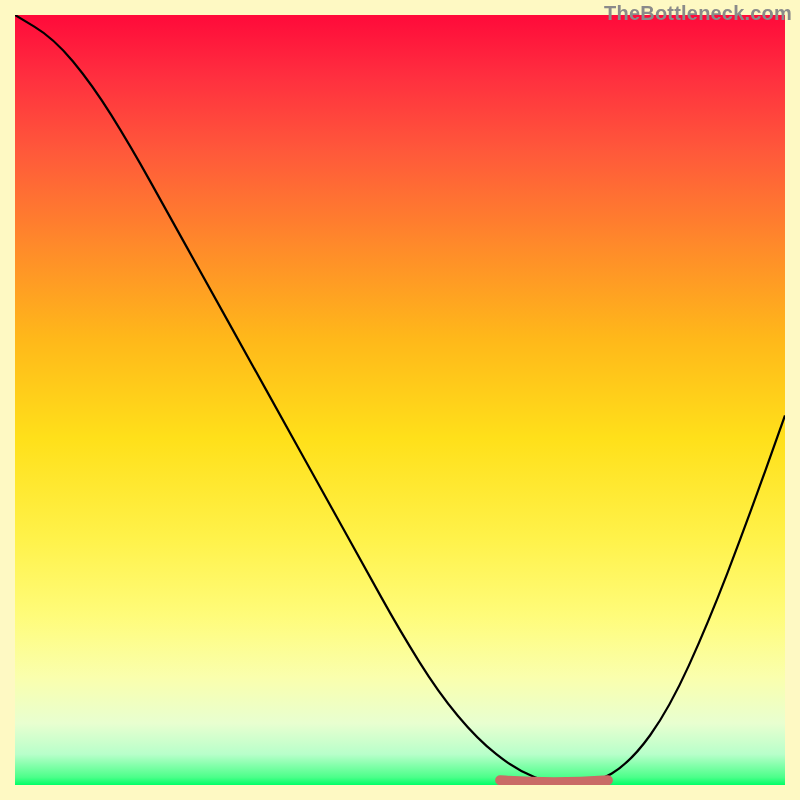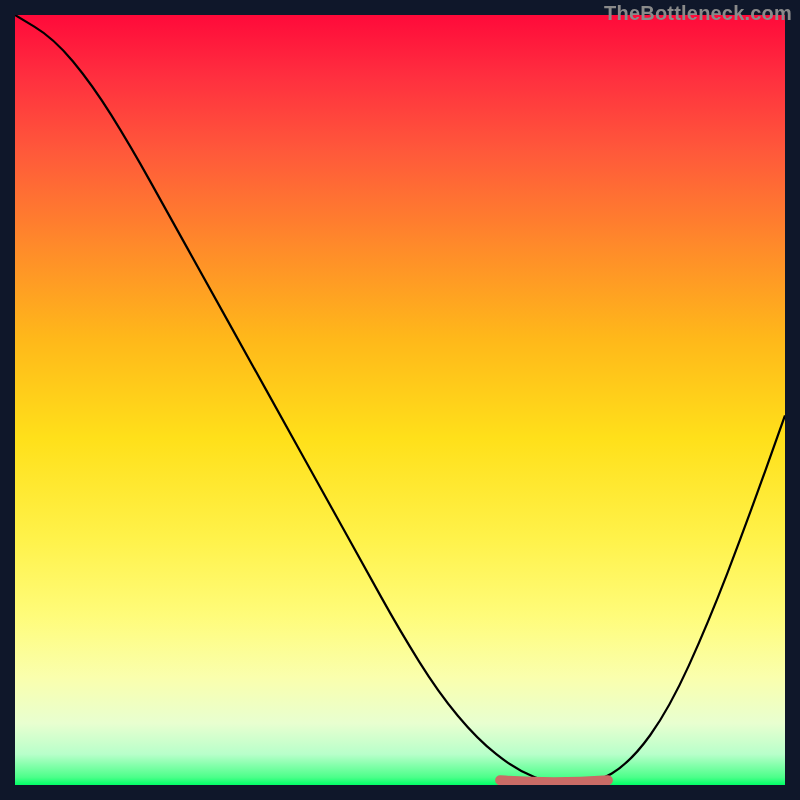--- a/index.html
+++ b/index.html
@@ -1,21 +1,21 @@
 <!DOCTYPE html>
 <html><head>
 <meta charset="utf-8">
 <style>
   * { margin: 0; padding: 0; box-sizing: border-box; }
   html, body { width: 800px; height: 800px; overflow: hidden; background: #000; }
   .frame {
     position: relative;
     width: 800px;
     height: 800px;
-    background: #0f172a;
+    background: #fef9c3;
   }
   .plot {
     position: absolute;
     left: 15px;
     top: 15px;
     width: 770px;
     height: 770px;
     background: linear-gradient(to bottom,
       #ff0a3a 0%,
       #ff2f3f 8%,

